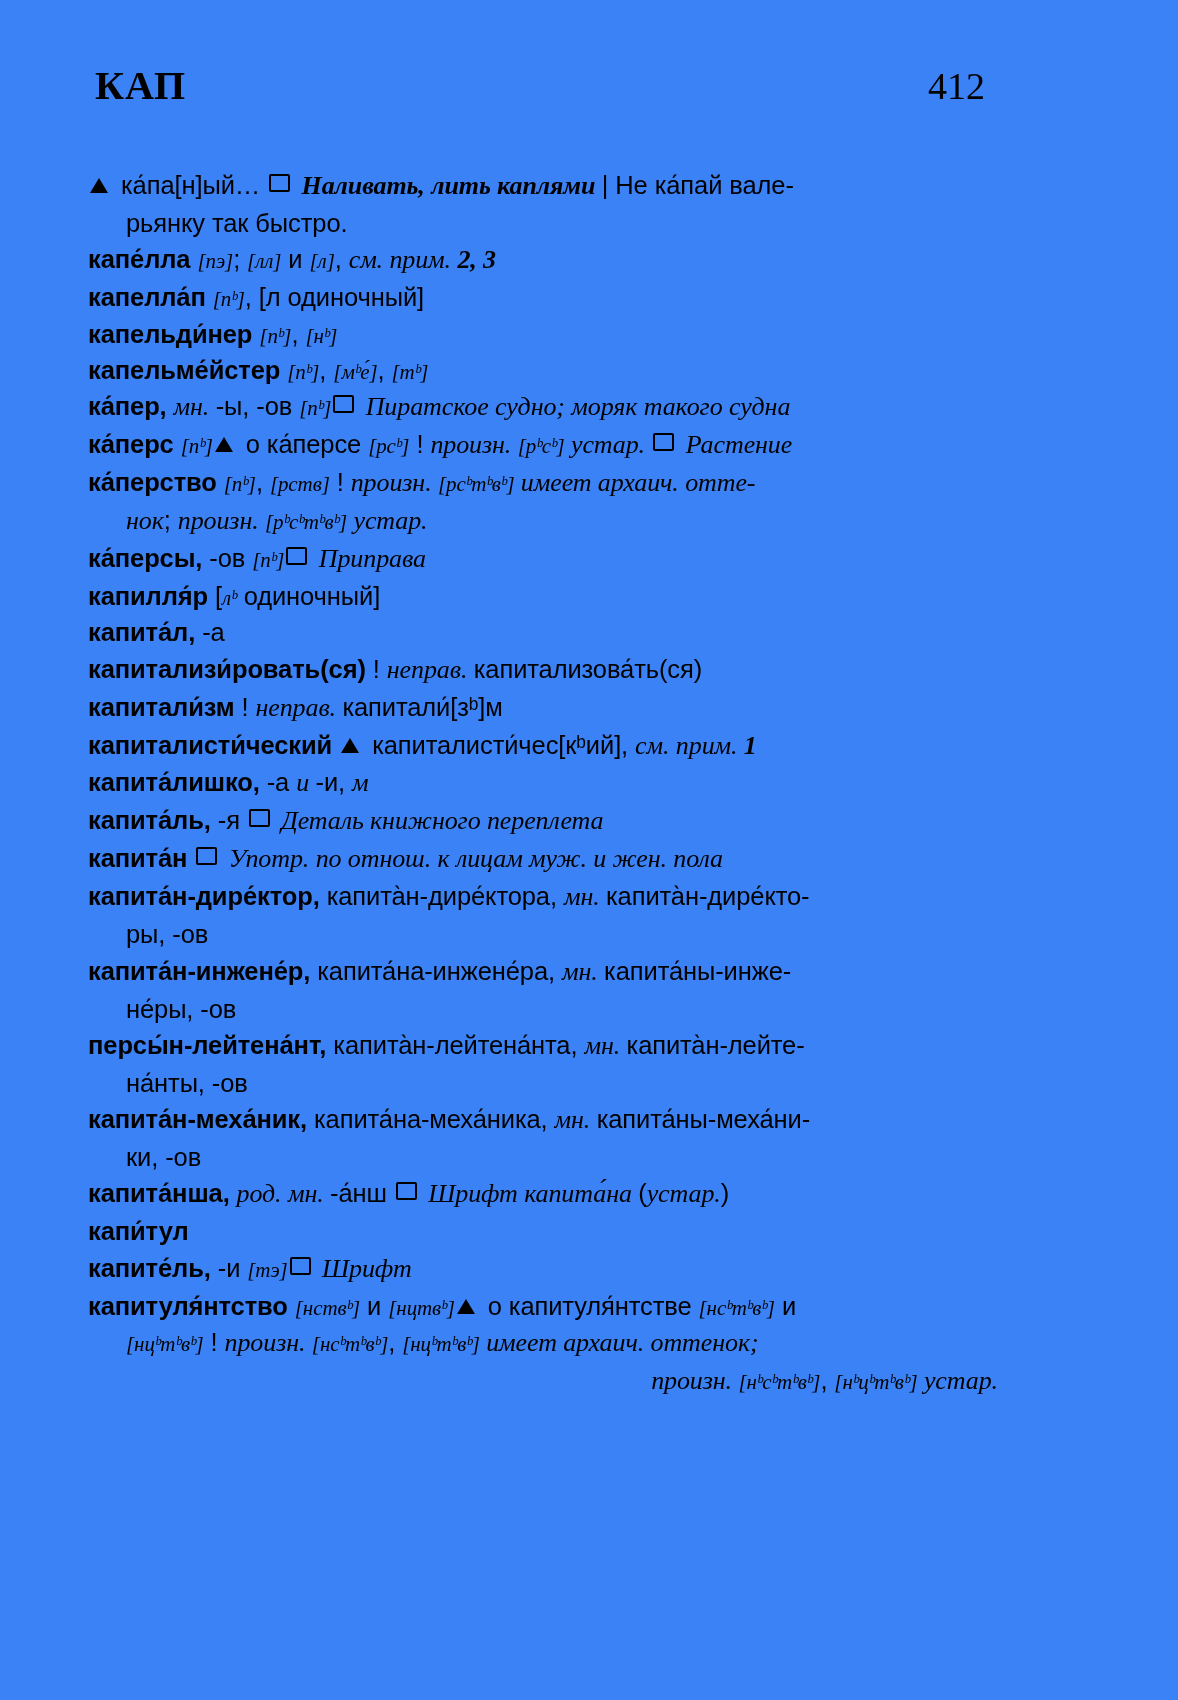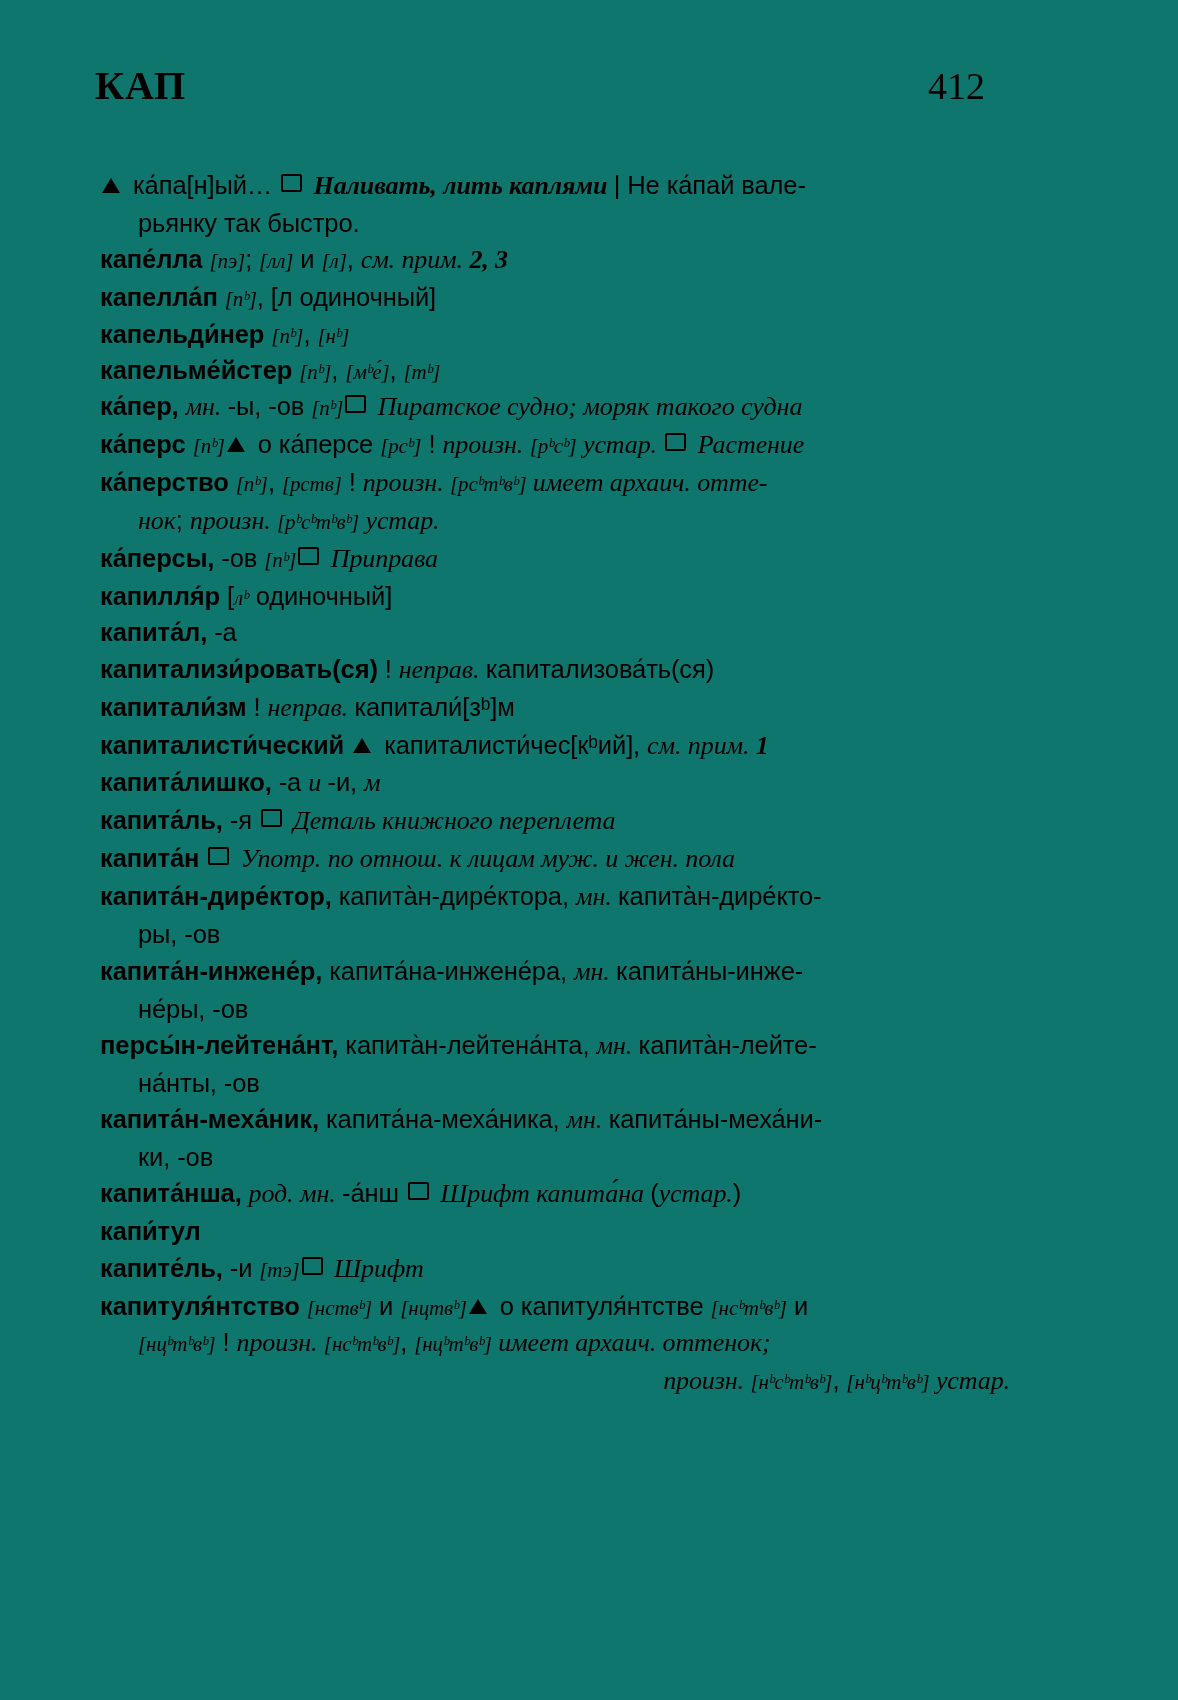--- a/index.html
+++ b/index.html
@@ -12,21 +12,21 @@
     height: 1700px;
     font-family: "Liberation Serif", serif;
     color: #000000;
     position: relative;
   }
   .page {
     position: absolute;
     left: 0; top: 0;
     width: 1178px;
     height: 1700px;
-    background: #0f766e;
+    background: #3b82f6;
     overflow: hidden;
   }
   .header {
     position: absolute;
     left: 95px;
     top: 62px;
     width: 890px;
     display: flex;
     justify-content: space-between;
     align-items: baseline;
@@ -40,21 +40,20 @@
   .page-number {
     font-family: "Liberation Serif", serif;
     font-size: 38px;
     font-weight: normal;
   }
   .column {
     position: absolute;
     left: 88px;
     top: 168px;
     width: 910px;
-    margin-left: 12px;
   }
   .entry {
     font-size: 25.5px;
     line-height: 1.345;
     margin-bottom: 2px;
     text-indent: -34px;
     padding-left: 34px;
     font-family: "Liberation Sans", sans-serif;
     letter-spacing: -0.1px;
   }

